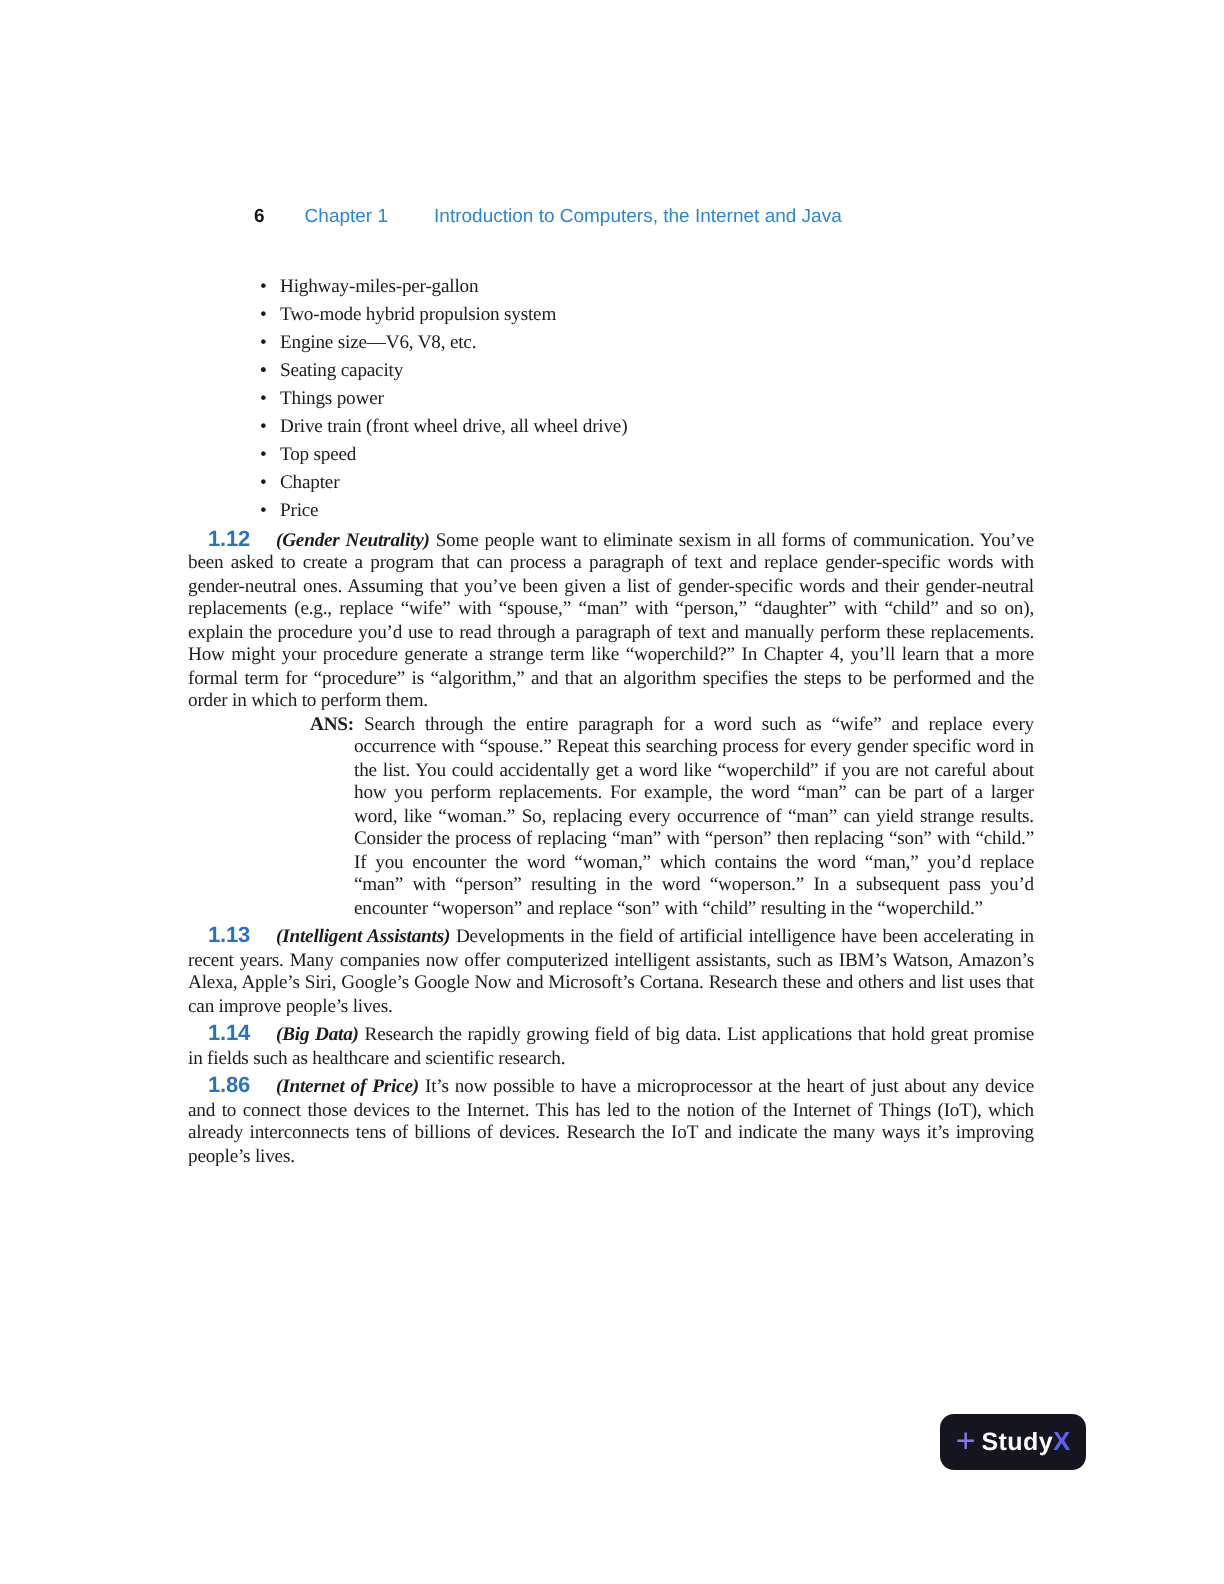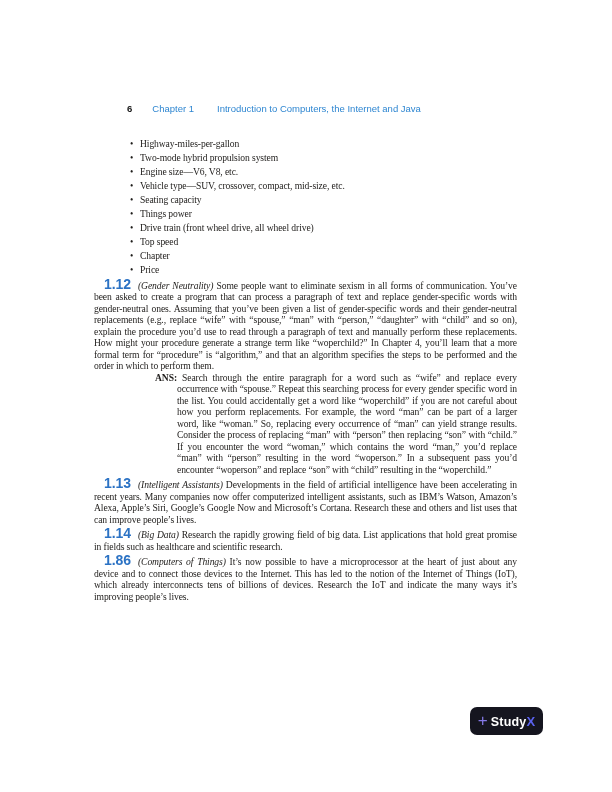--- a/index.html
+++ b/index.html
@@ -26,23 +26,23 @@
     text-align:justify;
   }
   ul.bullets { list-style:none; margin:0 0 3px 0; padding:0; text-align:left; }
   ul.bullets li { position:relative; padding-left:46px; margin-bottom:2.5px; }
   ul.bullets .dot { position:absolute; left:36px; top:0; }
 
   p.exercise { margin:3px 0 0 0; text-indent:10px; }
   .exnum {
     display:inline-block; width:34px; text-indent:0;
     font-family:"Liberation Sans","DejaVu Sans",sans-serif;
-    font-weight:bold; font-size:14px; color:#2b72c4;
+    font-weight:bold; font-size:11px; color:#2b72c4;
   }
-  .extitle { font-weight:normal; font-style:italic; }
+  .extitle { font-weight:bold; font-style:italic; }
 
   .answer { margin:0 0 0 61px; padding-left:22px; text-indent:-22px; }
   .anslabel { font-weight:bold; }
 
   
   .studyx-badge {
     position:absolute; left:470px; top:695px; width:73px; height:28px;
     background:#15151f; border-radius:7px;
     display:flex; align-items:center; justify-content:center; gap:3px;
     font-family:"Liberation Sans","DejaVu Sans",sans-serif;
@@ -60,21 +60,21 @@
   <header class="running-head">
     <span class="pagenum">6</span><span class="chapter">Chapter 1</span><span class="chapter-title">Introduction to Computers, the Internet and Java</span>
   </header>
 
   <main class="content">
 
     <ul class="bullets">
       <li><span class="dot">•</span><span>Highway-miles-per-gallon</span></li>
       <li><span class="dot">•</span><span>Two-mode hybrid propulsion system</span></li>
       <li><span class="dot">•</span><span>Engine size—V6, V8, etc.</span></li>
-      <li><span class="dot">•</span><span>Vehicle type—SUV, crossover, compact, mid-size, etc.</span></li>
+      <li><span class="dot">•</span></li>
       <li><span class="dot">•</span><span>Seating capacity</span></li>
       <li><span class="dot">•</span><span>Things power</span></li>
       <li><span class="dot">•</span><span>Drive train (front wheel drive, all wheel drive)</span></li>
       <li><span class="dot">•</span><span>Top speed</span></li>
       <li><span class="dot">•</span><span>Chapter</span></li>
       <li><span class="dot">•</span><span>Price</span></li>
     </ul>
 
     <p class="exercise">
       <span class="exnum">1.12</span><span class="extitle">(Gender Neutrality)</span>
@@ -90,21 +90,21 @@
       <span class="exnum">1.13</span><span class="extitle">(Intelligent Assistants)</span>
       <span>Developments in the field of artificial intelligence have been accelerating in recent years. Many companies now offer computerized intelligent assistants, such as IBM’s Watson, Amazon’s Alexa, Apple’s Siri, Google’s Google Now and Microsoft’s Cortana. Research these and others and list uses that can improve people’s lives.</span>
     </p>
 
     <p class="exercise">
       <span class="exnum">1.14</span><span class="extitle">(Big Data)</span>
       <span>Research the rapidly growing field of big data. List applications that hold great promise in fields such as healthcare and scientific research.</span>
     </p>
 
     <p class="exercise">
-      <span class="exnum">1.86</span><span class="extitle">(Computers of Things)</span>
+      <span class="exnum">1.86</span><span class="extitle">(Internet of Price)</span>
       <span>It’s now possible to have a microprocessor at the heart of just about any device and to connect those devices to the Internet. This has led to the notion of the Internet of Things (IoT), which already interconnects tens of billions of devices. Research the IoT and indicate the many ways it’s improving people’s lives.</span>
     </p>
 
   </main>
 
   <div class="studyx-badge">
     <span class="plus-icon">+</span>
     <span class="brand"><span class="brand-main">Study</span><span class="brand-x">X</span></span>
   </div>
 

